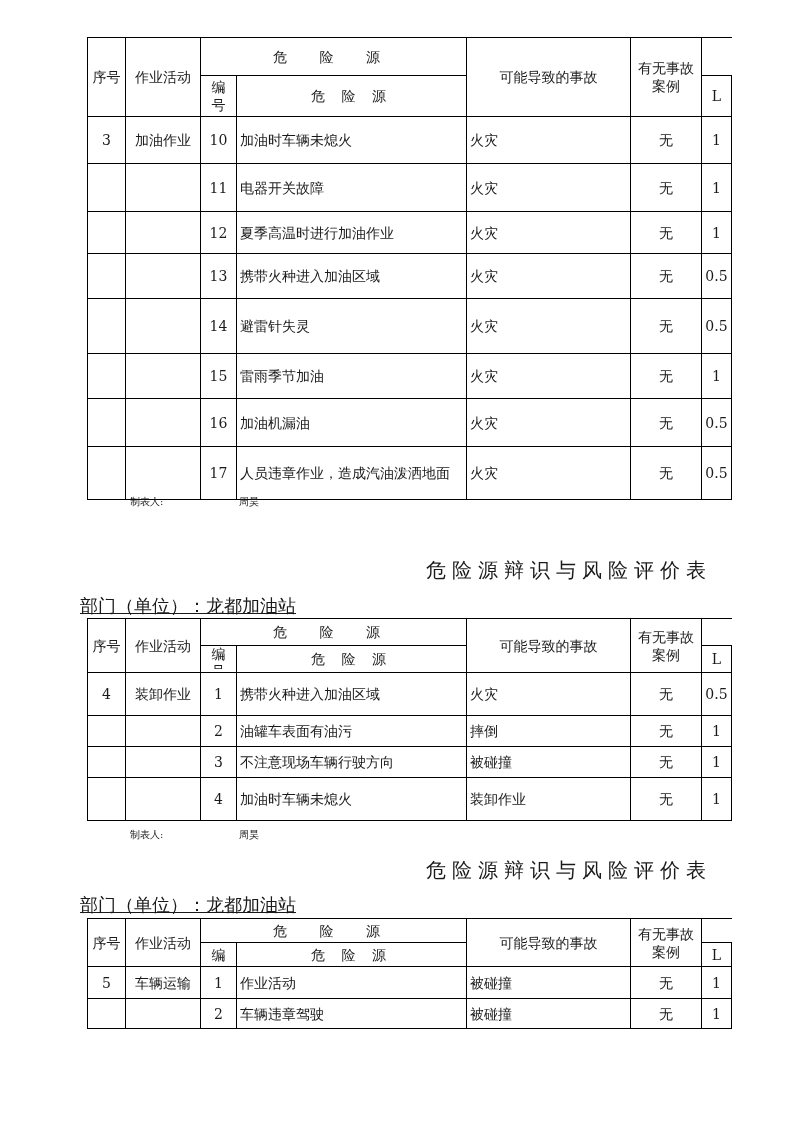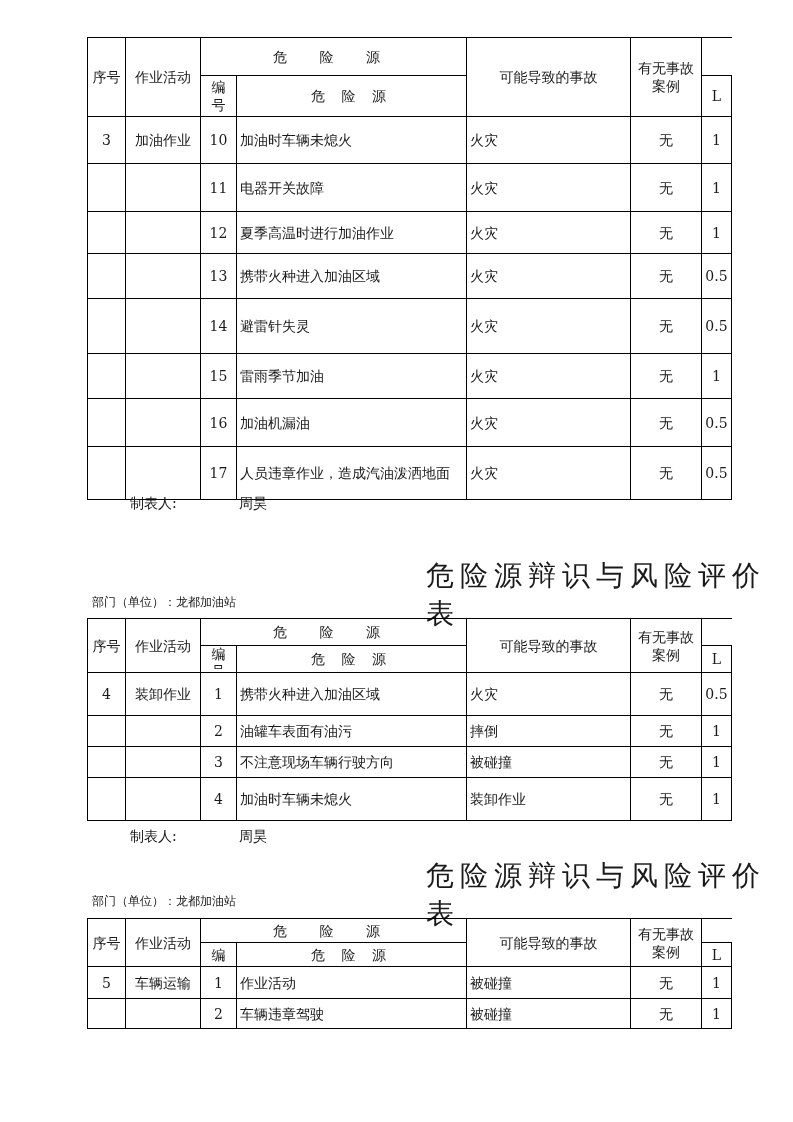--- a/index.html
+++ b/index.html
@@ -7,23 +7,23 @@
          font-family: "DejaVu Serif", "Liberation Serif", serif; color: #1a1a1a; font-size: 14px; }
   .tbl { position: absolute; left: 87px; border-collapse: collapse; table-layout: fixed; }
   .tbl td { border: 1px solid #000; padding: 0 3px; font-size: 14px; line-height: 18px; overflow: hidden; white-space: nowrap; }
   .tbl td.c { text-align: center; }
   .tbl td.l { text-align: left; margin-left: 12px; }
   .tbl td.wrap { white-space: normal; }
   .tbl td.noright { border-right: none; }
   .tbl td.num { padding: 0 2px; }
   .tbl .hdr-spread { letter-spacing: 14px; }
   .tbl .hdr-spread2 { letter-spacing: 6px; }
-  .footer { position: absolute; font-size: 14px; }
-  .title { position: absolute; font-size: 28px; letter-spacing: 6px; }
-  .dept { position: absolute; left: 92px; font-size: 12px; }
+  .footer { position: absolute; font-size: 10px; }
+  .title { position: absolute; font-size: 20px; letter-spacing: 6px; }
+  .dept { position: absolute; left: 80px; font-size: 18px; text-decoration: underline; }
 </style>
 </head>
 <body>
 
 <table class="tbl" style="top:37px; width:644px;">
   <colgroup>
     <col style="width:38px">
       <col style="width:75px">
       <col style="width:36px">
       <col style="width:230px">

